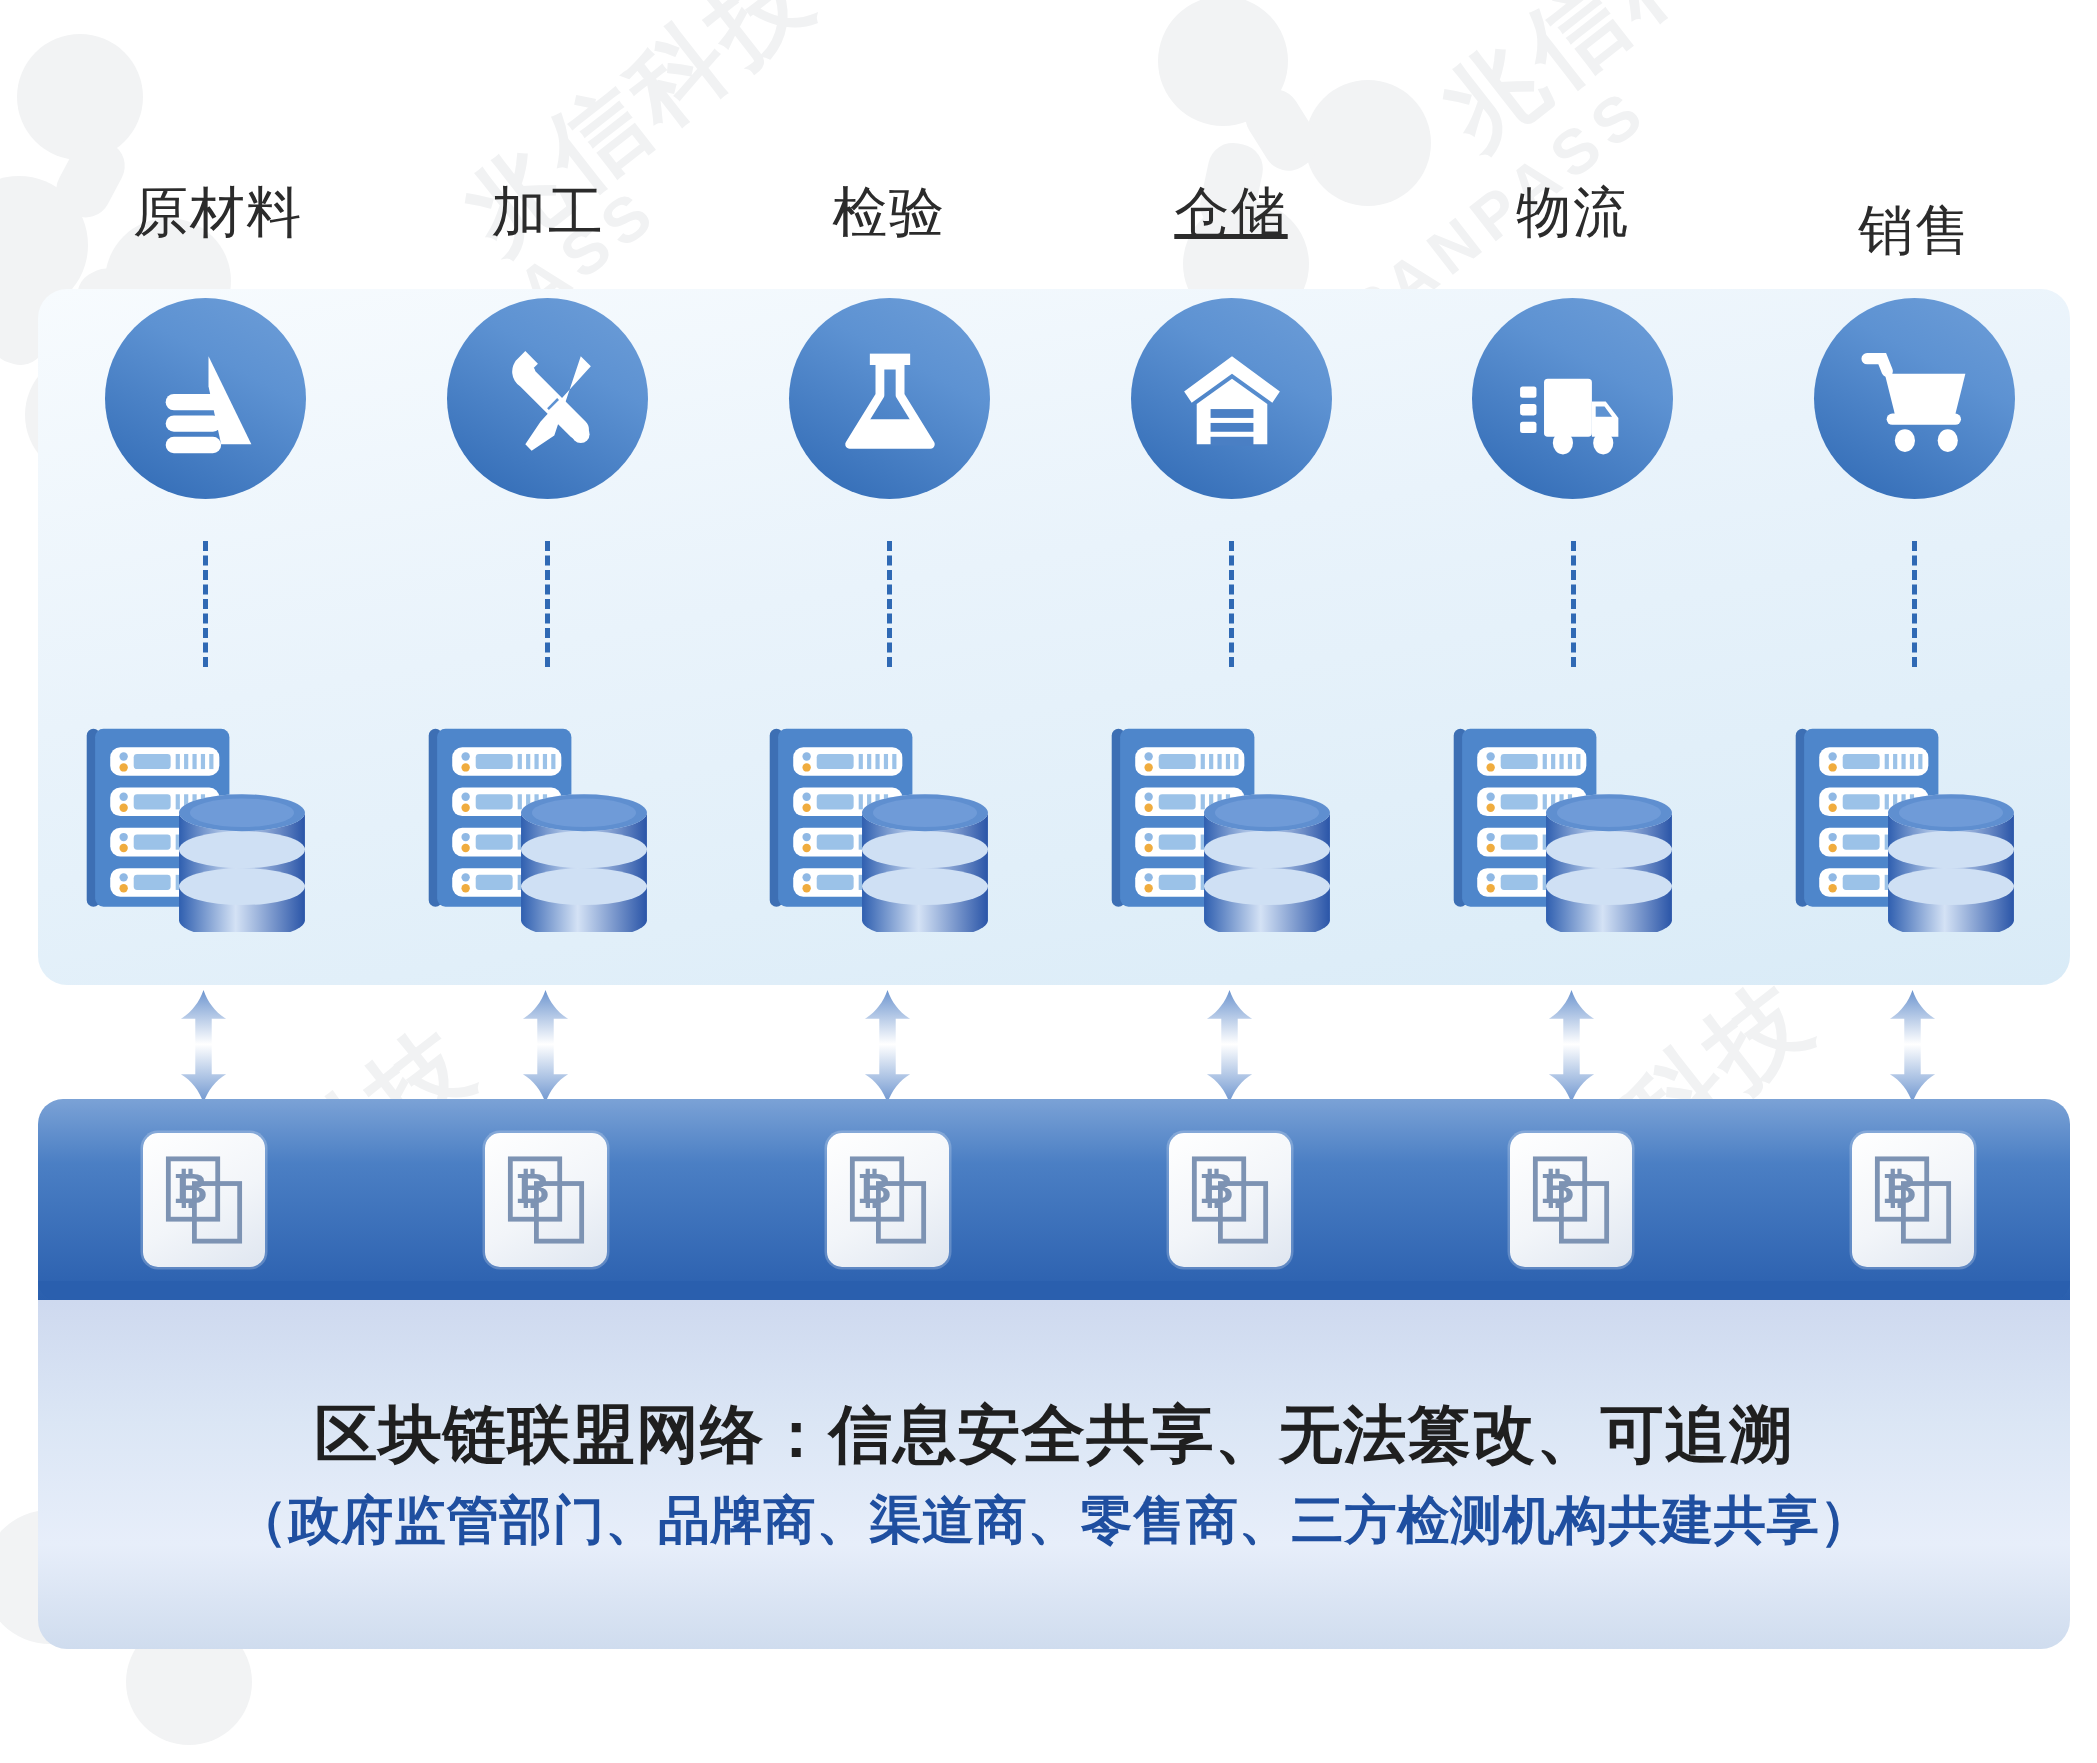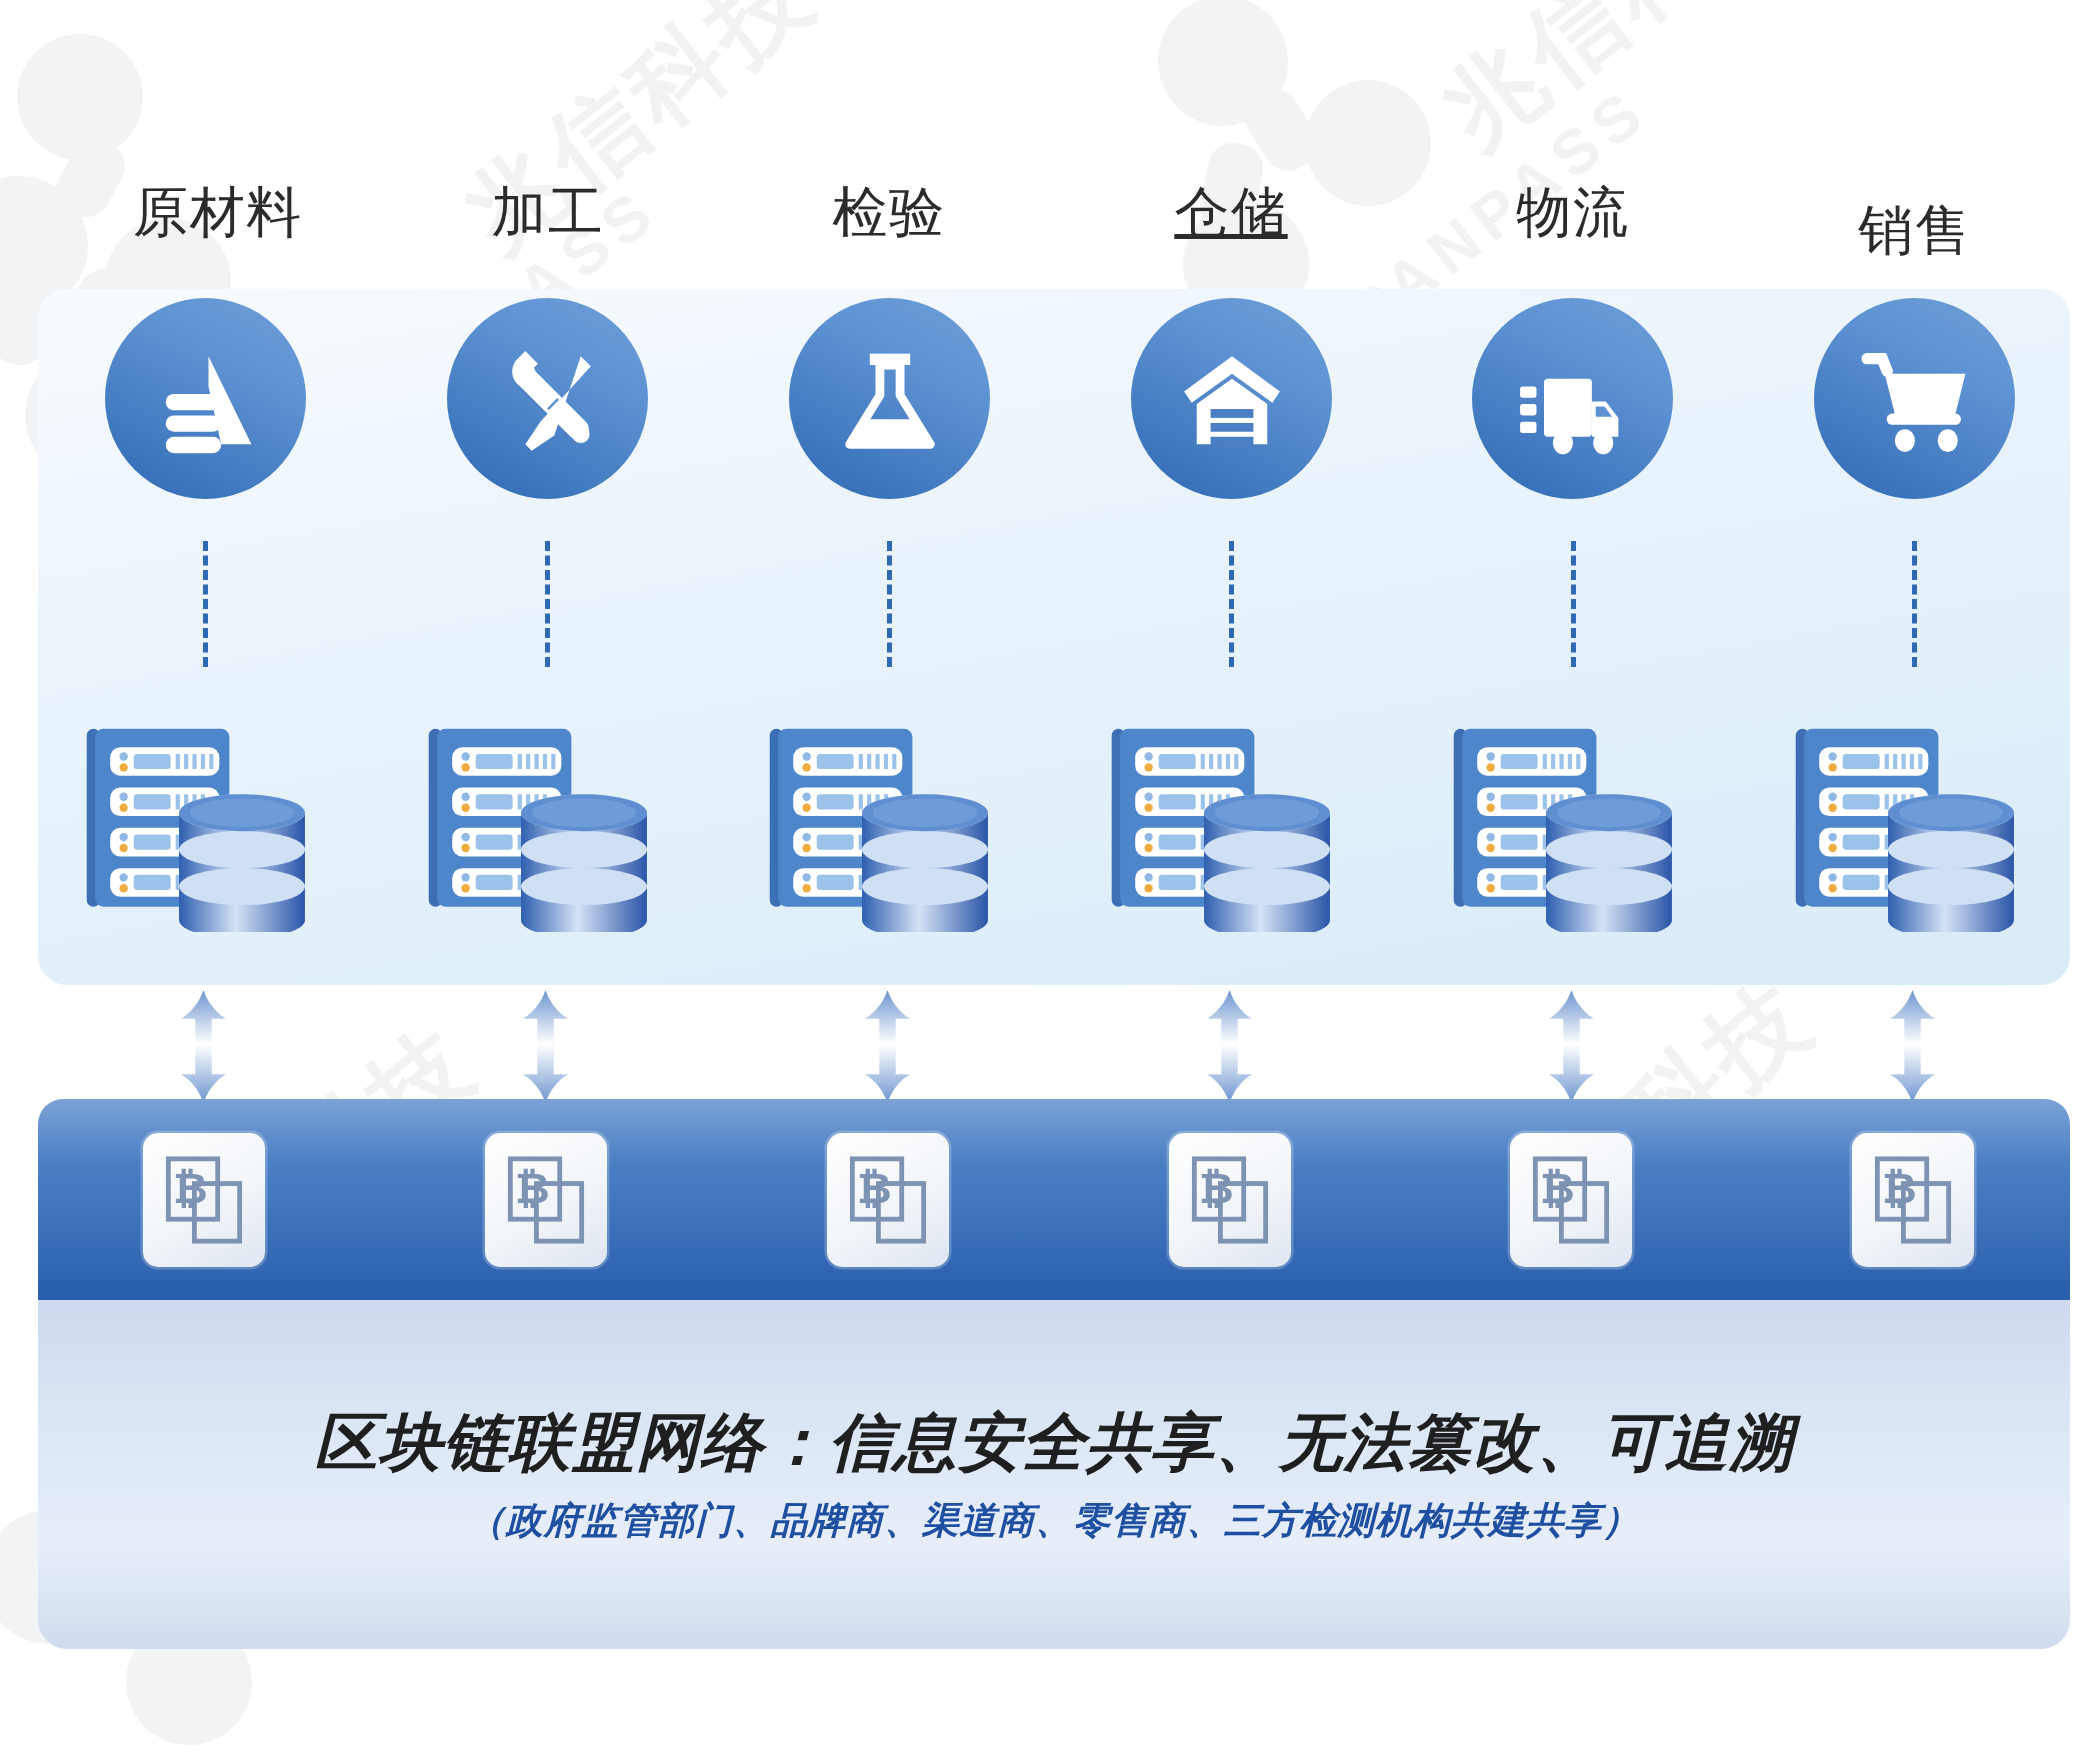--- a/index.html
+++ b/index.html
@@ -97,28 +97,27 @@
   }
   .node-card svg{width:84px;height:96px;display:block;}
 
   
   #caption-panel{
     position:absolute;left:38px;top:1300px;width:2032px;height:349px;
     border-radius:0 0 29px 29px;
     background:linear-gradient(180deg,#ced9ef 0%,#dbe6f5 35%,#e7eefa 70%,#cfdcee 100%);
     display:flex;flex-direction:column;align-items:center;justify-content:center;
     gap:28px;
-    font-style:italic;
   }
   #caption-main{
     font-size:63px;font-weight:700;color:#1f1f1f;letter-spacing:1.3px;
     line-height:1;white-space:nowrap;
   }
   #caption-sub{
-    font-size:37px;font-weight:700;color:#1f4fa0;letter-spacing:0.8px;
+    font-size:52px;font-weight:700;color:#1f4fa0;letter-spacing:0.8px;
     line-height:1;white-space:nowrap;
   }
 </style>
 </head>
 <body>
 
 <div id="stage">
 
   <div class="wm-layer">
 

